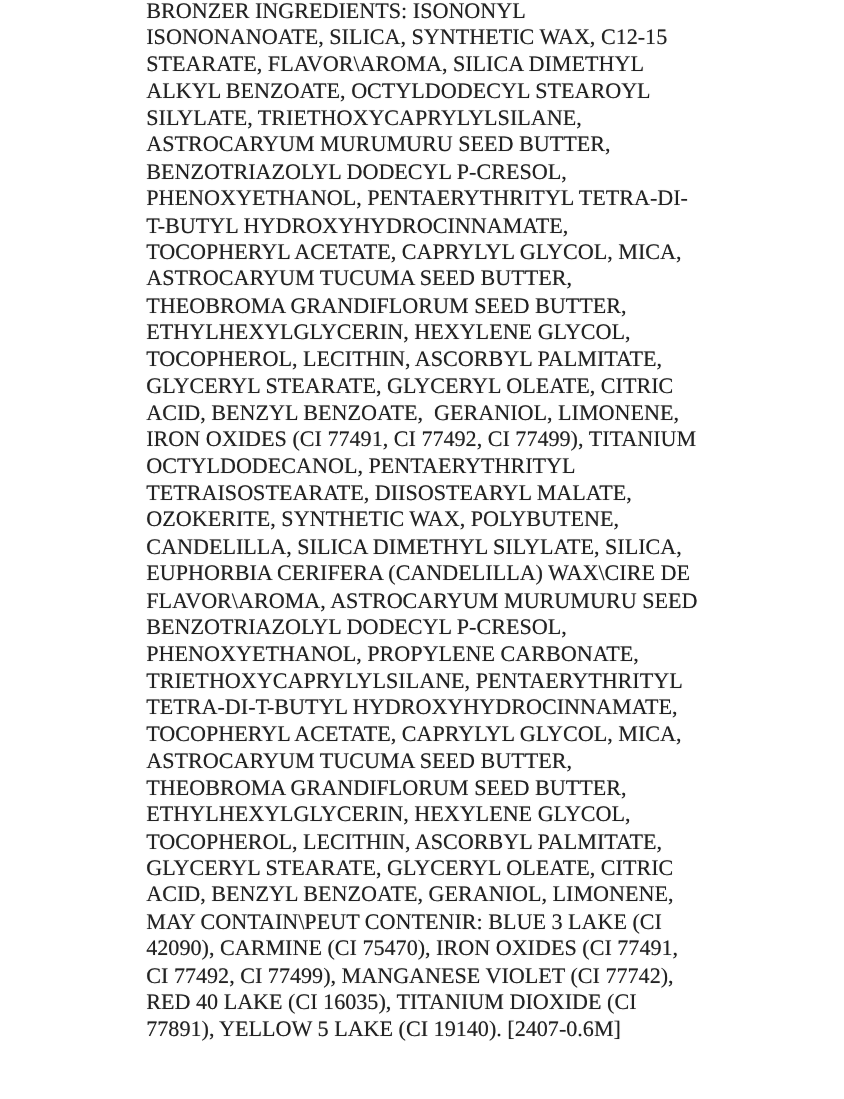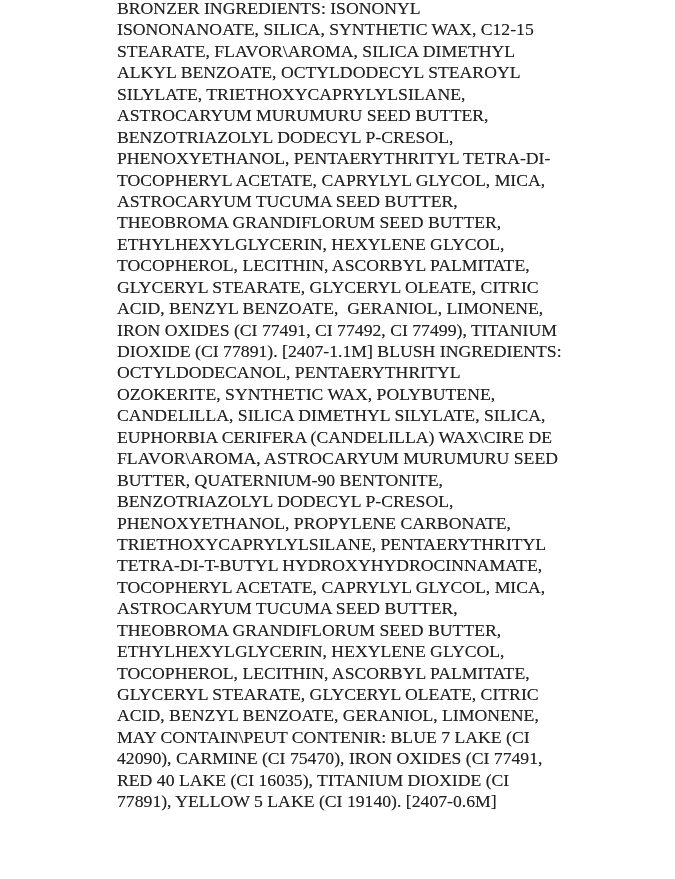--- a/index.html
+++ b/index.html
@@ -37,44 +37,45 @@
 <main class="doc-page">
   <div class="text-block">
     <div class="text-line">BRONZER INGREDIENTS: ISONONYL</div>
     <div class="text-line">ISONONANOATE, SILICA, SYNTHETIC WAX, C12-15</div>
     <div class="text-line">STEARATE, FLAVOR\AROMA, SILICA DIMETHYL</div>
     <div class="text-line">ALKYL BENZOATE, OCTYLDODECYL STEAROYL</div>
     <div class="text-line">SILYLATE, TRIETHOXYCAPRYLYLSILANE,</div>
     <div class="text-line">ASTROCARYUM MURUMURU SEED BUTTER,</div>
     <div class="text-line">BENZOTRIAZOLYL DODECYL P-CRESOL,</div>
     <div class="text-line">PHENOXYETHANOL, PENTAERYTHRITYL TETRA-DI-</div>
+    <div class="text-line">T-BUTYL HYDROXYHYDROCINNAMATE,</div>
     <div class="text-line">TOCOPHERYL ACETATE, CAPRYLYL GLYCOL, MICA,</div>
     <div class="text-line">ASTROCARYUM TUCUMA SEED BUTTER,</div>
     <div class="text-line">THEOBROMA GRANDIFLORUM SEED BUTTER,</div>
     <div class="text-line">ETHYLHEXYLGLYCERIN, HEXYLENE GLYCOL,</div>
     <div class="text-line">TOCOPHEROL, LECITHIN, ASCORBYL PALMITATE,</div>
     <div class="text-line">GLYCERYL STEARATE, GLYCERYL OLEATE, CITRIC</div>
     <div class="text-line">ACID, BENZYL BENZOATE,  GERANIOL, LIMONENE,</div>
     <div class="text-line">IRON OXIDES (CI 77491, CI 77492, CI 77499), TITANIUM</div>
-    <div class="text-line">DIOXIDE (CI 77891). [2407-1.1M] BLUSH INGREDIENTS:</div>
     <div class="text-line">OCTYLDODECANOL, PENTAERYTHRITYL</div>
+    <div class="text-line">TETRAISOSTEARATE, DIISOSTEARYL MALATE,</div>
     <div class="text-line">OZOKERITE, SYNTHETIC WAX, POLYBUTENE,</div>
     <div class="text-line">CANDELILLA, SILICA DIMETHYL SILYLATE, SILICA,</div>
     <div class="text-line">EUPHORBIA CERIFERA (CANDELILLA) WAX\CIRE DE</div>
     <div class="text-line">FLAVOR\AROMA, ASTROCARYUM MURUMURU SEED</div>
-    <div class="text-line">BUTTER, QUATERNIUM-90 BENTONITE,</div>
     <div class="text-line">BENZOTRIAZOLYL DODECYL P-CRESOL,</div>
     <div class="text-line">PHENOXYETHANOL, PROPYLENE CARBONATE,</div>
     <div class="text-line">TRIETHOXYCAPRYLYLSILANE, PENTAERYTHRITYL</div>
     <div class="text-line">TETRA-DI-T-BUTYL HYDROXYHYDROCINNAMATE,</div>
     <div class="text-line">TOCOPHERYL ACETATE, CAPRYLYL GLYCOL, MICA,</div>
     <div class="text-line">ASTROCARYUM TUCUMA SEED BUTTER,</div>
     <div class="text-line">THEOBROMA GRANDIFLORUM SEED BUTTER,</div>
     <div class="text-line">ETHYLHEXYLGLYCERIN, HEXYLENE GLYCOL,</div>
     <div class="text-line">TOCOPHEROL, LECITHIN, ASCORBYL PALMITATE,</div>
     <div class="text-line">GLYCERYL STEARATE, GLYCERYL OLEATE, CITRIC</div>
     <div class="text-line">ACID, BENZYL BENZOATE, GERANIOL, LIMONENE,</div>
-    <div class="text-line">MAY CONTAIN\PEUT CONTENIR: BLUE 7 LAKE (CI</div>
+    <div class="text-line">MAY CONTAIN\PEUT CONTENIR: BLUE 3 LAKE (CI</div>
     <div class="text-line">42090), CARMINE (CI 75470), IRON OXIDES (CI 77491,</div>
+    <div class="text-line">CI 77492, CI 77499), MANGANESE VIOLET (CI 77742),</div>
     <div class="text-line">RED 40 LAKE (CI 16035), TITANIUM DIOXIDE (CI</div>
     <div class="text-line">77891), YELLOW 5 LAKE (CI 19140). [2407-0.6M]</div>
   </div>
 </main>
 
 </body></html>

